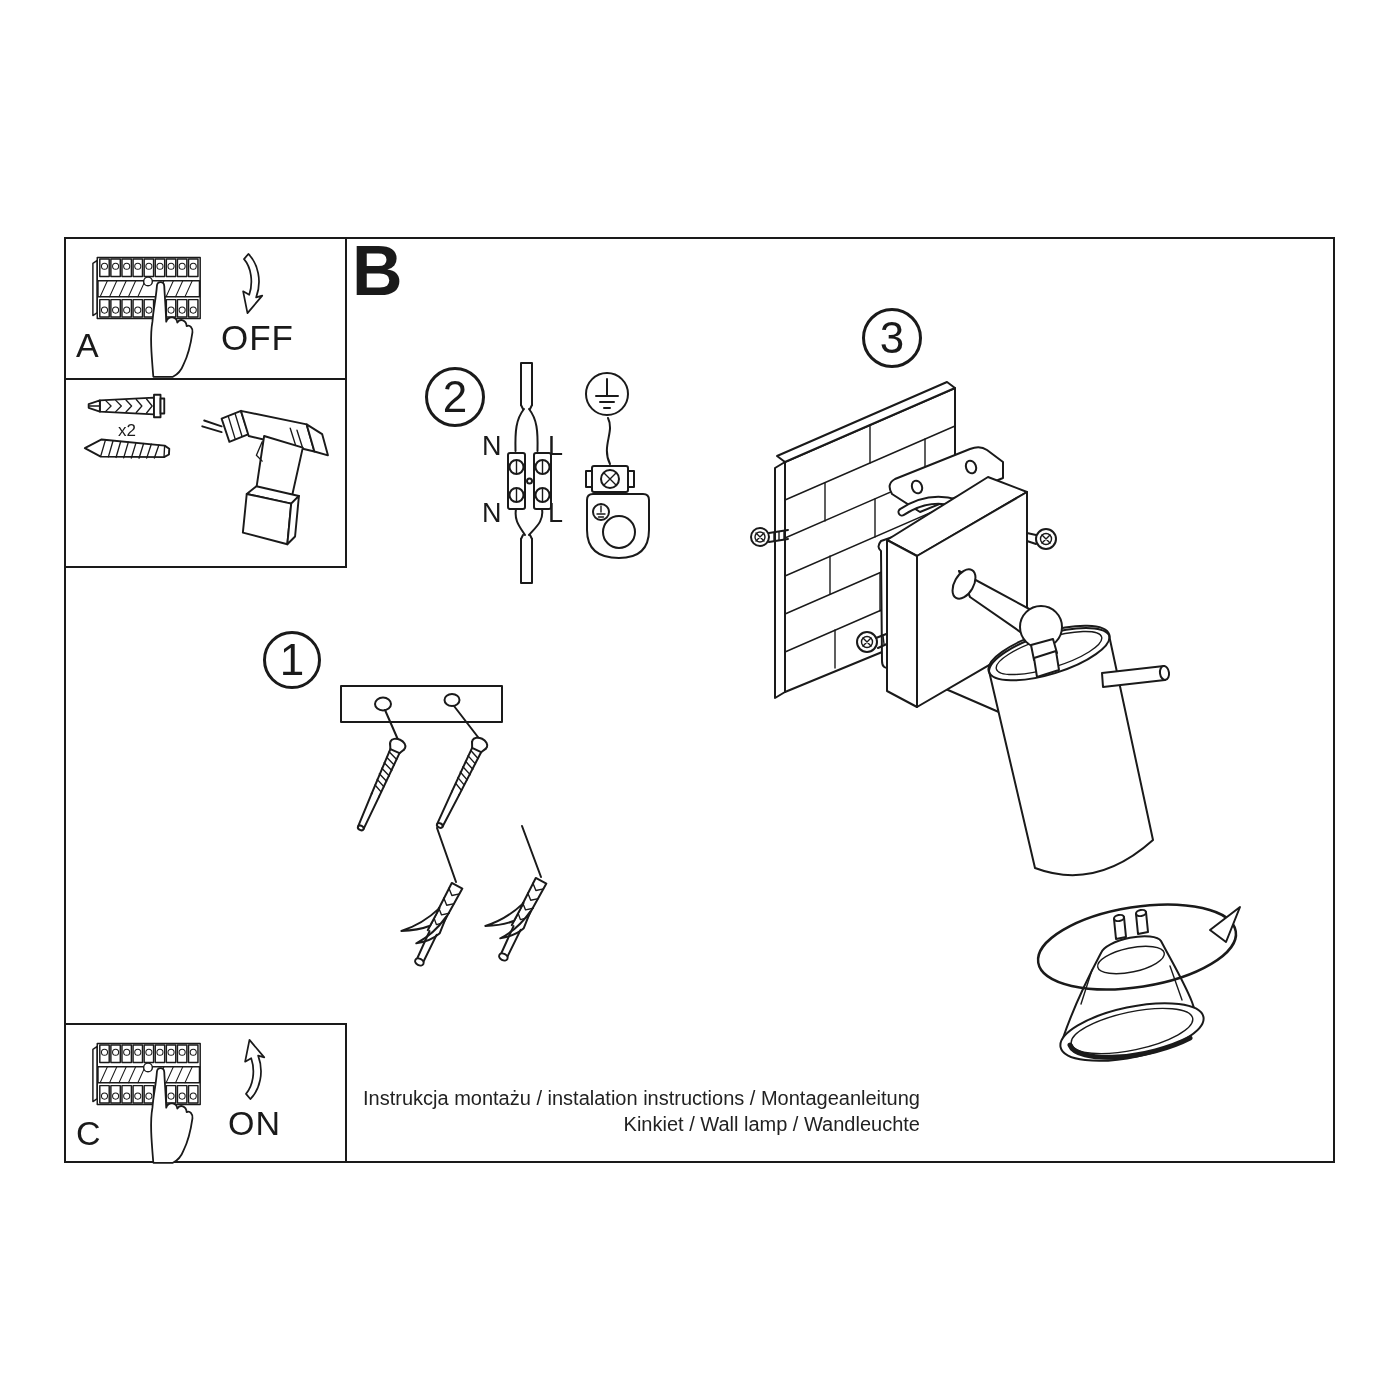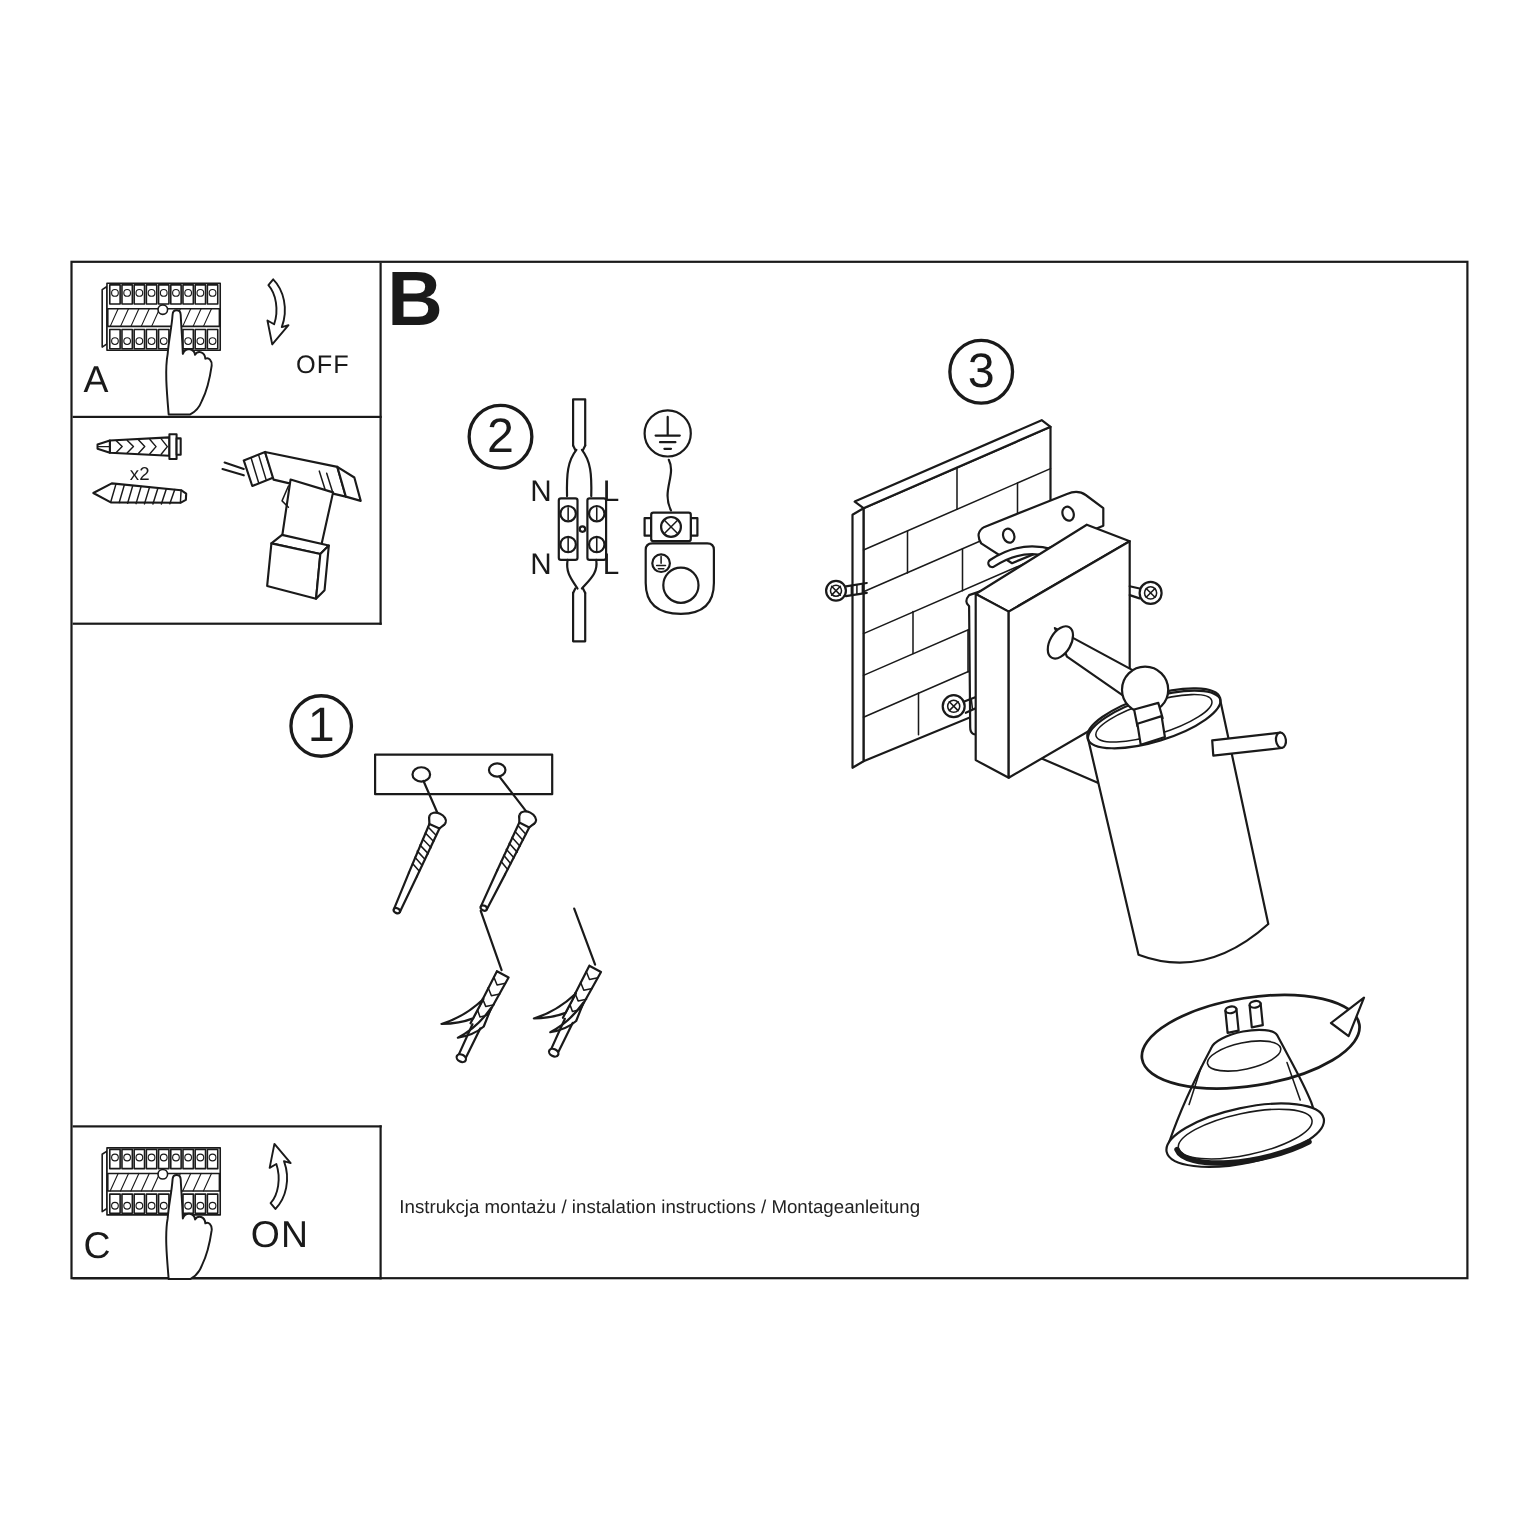--- a/index.html
+++ b/index.html
@@ -10,21 +10,21 @@
   .frame{border:2px solid var(--ink);box-sizing:border-box;}
   .box{border-right:2px solid var(--ink);border-bottom:2px solid var(--ink);box-sizing:border-box;background:transparent;}
   .lbl{position:absolute;color:var(--ink);line-height:1;white-space:nowrap;}
   .circle-num{position:absolute;border:3px solid var(--ink);border-radius:50%;
               display:flex;align-items:center;justify-content:center;
               font-size:44px;color:var(--ink);background:#fff;box-sizing:border-box;}
   svg{display:block;overflow:visible;}
   .ln{fill:none;stroke:var(--ink);stroke-width:2;stroke-linecap:round;stroke-linejoin:round;}
   .thin{stroke-width:1.4;}
   .fw{fill:#fff;stroke:var(--ink);stroke-width:2;stroke-linejoin:round;}
-  .footer{position:absolute;font-size:17px;line-height:26px;color:#222;text-align:right;}
+  .footer{position:absolute;font-size:20px;line-height:26px;color:#222;text-align:right;}
 </style>
 </head>
 <body>
 
 <svg width="0" height="0" style="position:absolute" aria-hidden="true">
   <defs>
     <g id="g-breaker">
       <polygon class="fw" points="10,12 4,16 4,88 10,84"></polygon>
       <rect class="fw" x="10" y="8" width="142" height="84"></rect>
       <g>
@@ -126,21 +126,21 @@
   <div class="abs box" style="left:66px;top:239px;width:281px;height:141px;"></div>
   <svg class="abs" style="left:90px;top:251px" width="116" height="74" viewBox="0 0 160 100">
       <use href="#g-breaker"></use>
     </svg>
   <svg class="abs" style="left:132px;top:277px" width="64" height="100" viewBox="0 0 72 112">
       <use href="#g-hand"></use>
     </svg>
   <svg class="abs" style="left:224px;top:251px" width="40" height="65" viewBox="0 0 46 72">
       <use href="#g-arrow"></use>
     </svg>
-  <div class="lbl" style="left:221px;top:320px;font-size:23px;letter-spacing:1px;margin-left:48px;">OFF</div>
+  <div class="lbl" style="left:221px;top:320px;font-size:35px;letter-spacing:1px;">OFF</div>
   <div class="lbl" style="left:76px;top:328px;font-size:34px;">A</div>
 
   <div class="abs box" style="left:66px;top:380px;width:281px;height:188px;"></div>
   <svg class="abs" style="left:86px;top:392px" width="80" height="28" viewBox="0 0 84 30">
     <polygon class="fw" points="14,9 72,6 72,24 14,21"></polygon>
     <rect class="fw" x="72" y="3" width="7" height="24"></rect>
     <rect class="fw" x="79" y="7" width="4" height="16"></rect>
     <polygon class="fw" points="14,9 2,13 2,17 14,21"></polygon>
     <line class="ln thin" x1="3" y1="15" x2="14" y2="15"></line>
     <g class="ln thin">
@@ -365,15 +365,16 @@
       <use href="#g-hand"></use>
     </svg>
   <svg class="abs" style="left:226px;top:1037px;transform:scaleY(-1)" width="40" height="65" viewBox="0 0 46 72">
       <use href="#g-arrow"></use>
     </svg>
   <div class="lbl" style="left:228px;top:1106px;font-size:34px;letter-spacing:1px;">ON</div>
   <div class="lbl" style="left:76px;top:1116px;font-size:34px;">C</div>
 
   <div class="footer" style="left:363px;top:1085px;">
     <div>Instrukcja montażu / instalation instructions / Montageanleitung</div>
+    <div>Kinkiet / Wall lamp / Wandleuchte</div>
   </div>
 
 </div>
 
 </body></html>

